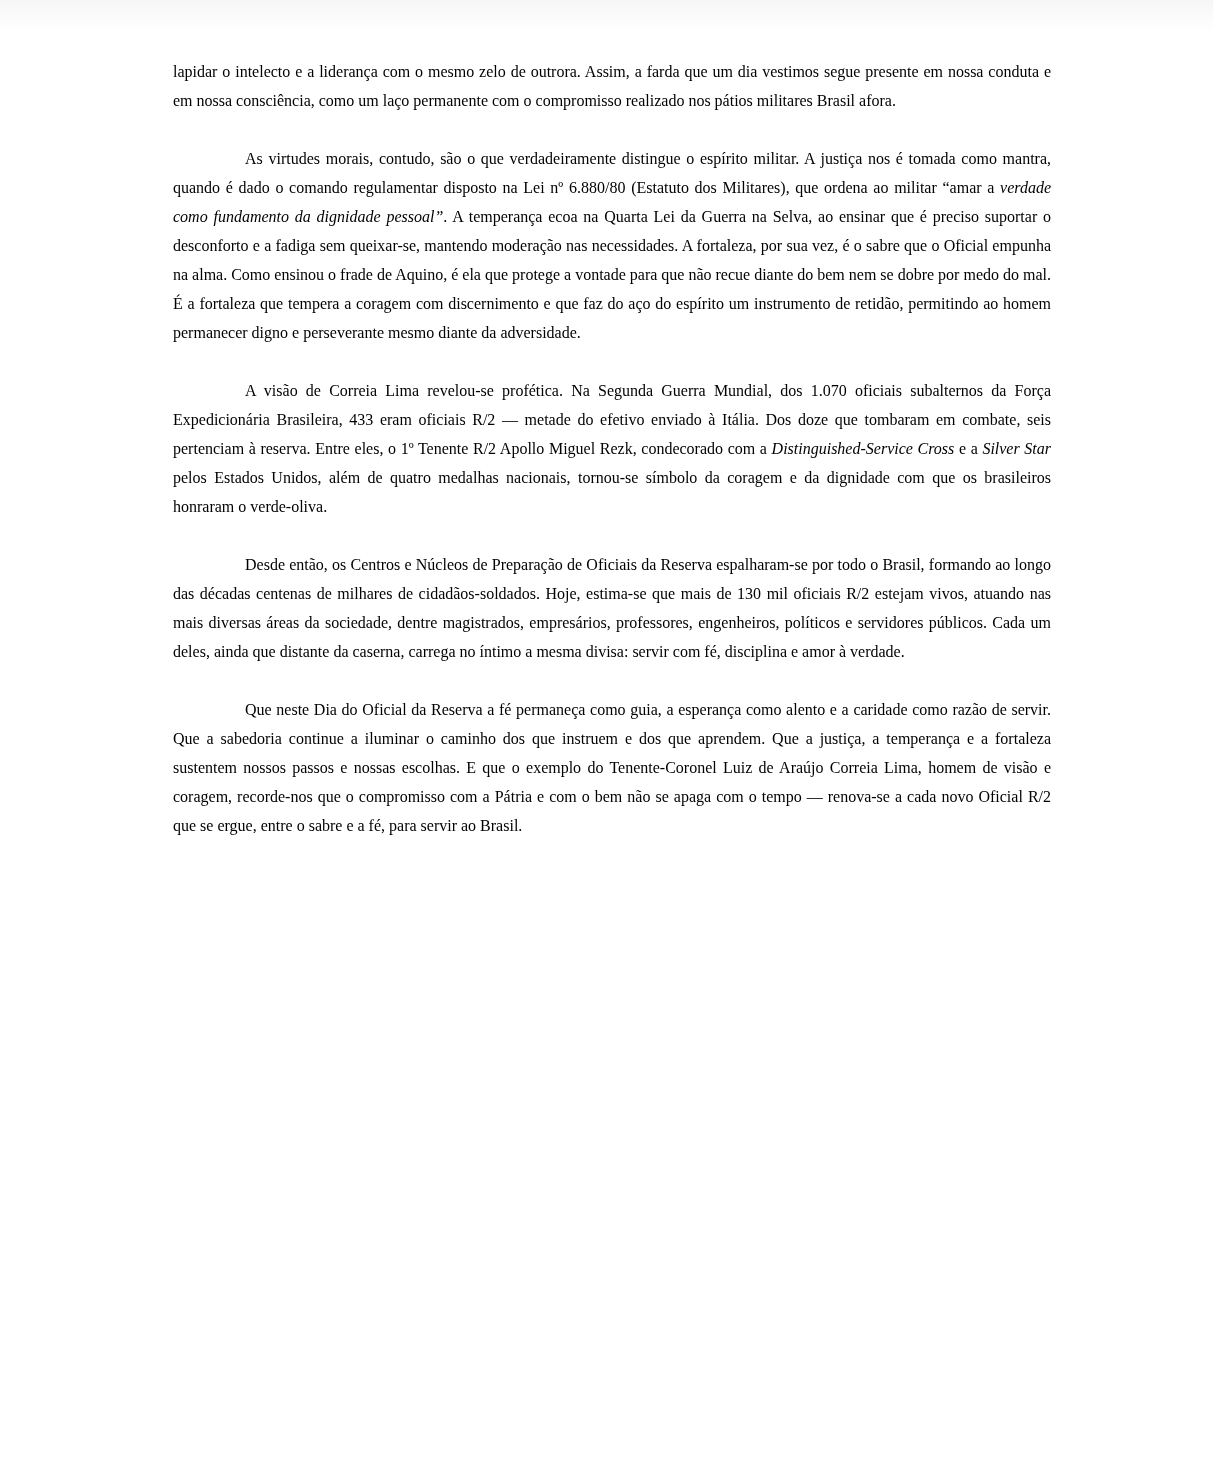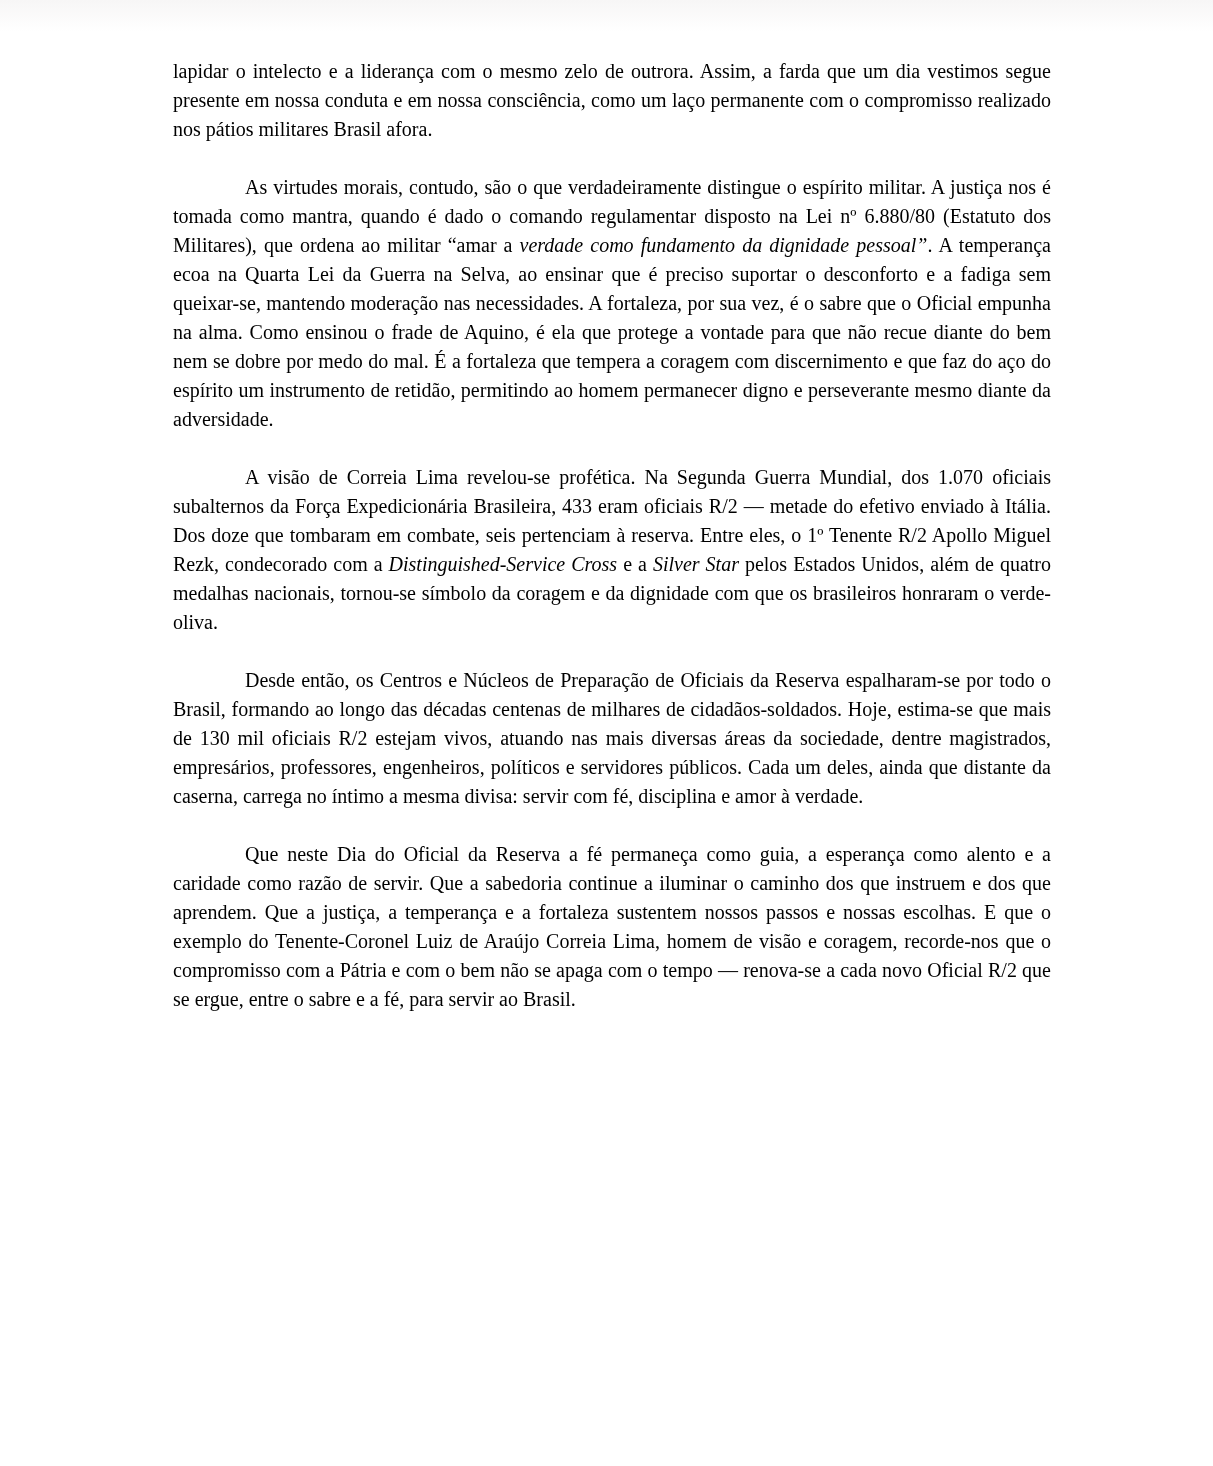--- a/index.html
+++ b/index.html
@@ -17,21 +17,21 @@
     position: absolute;
     inset: 0;
     background: linear-gradient(180deg, #f7f6f6 0%, #ffffff 32px);
   }
   .text-block {
     position: absolute;
     left: 173px;
     top: 57px;
     width: 878px;
     font-family: "Liberation Serif", "DejaVu Serif", serif;
-    font-size: 20px;
+    font-size: 16px;
     line-height: 29px;
     color: #000000;
     text-align: justify;
   }
   .text-block p {
     margin: 0 0 29px 0;
   }
   .text-block p.indent {
     text-indent: 72px;
   }

